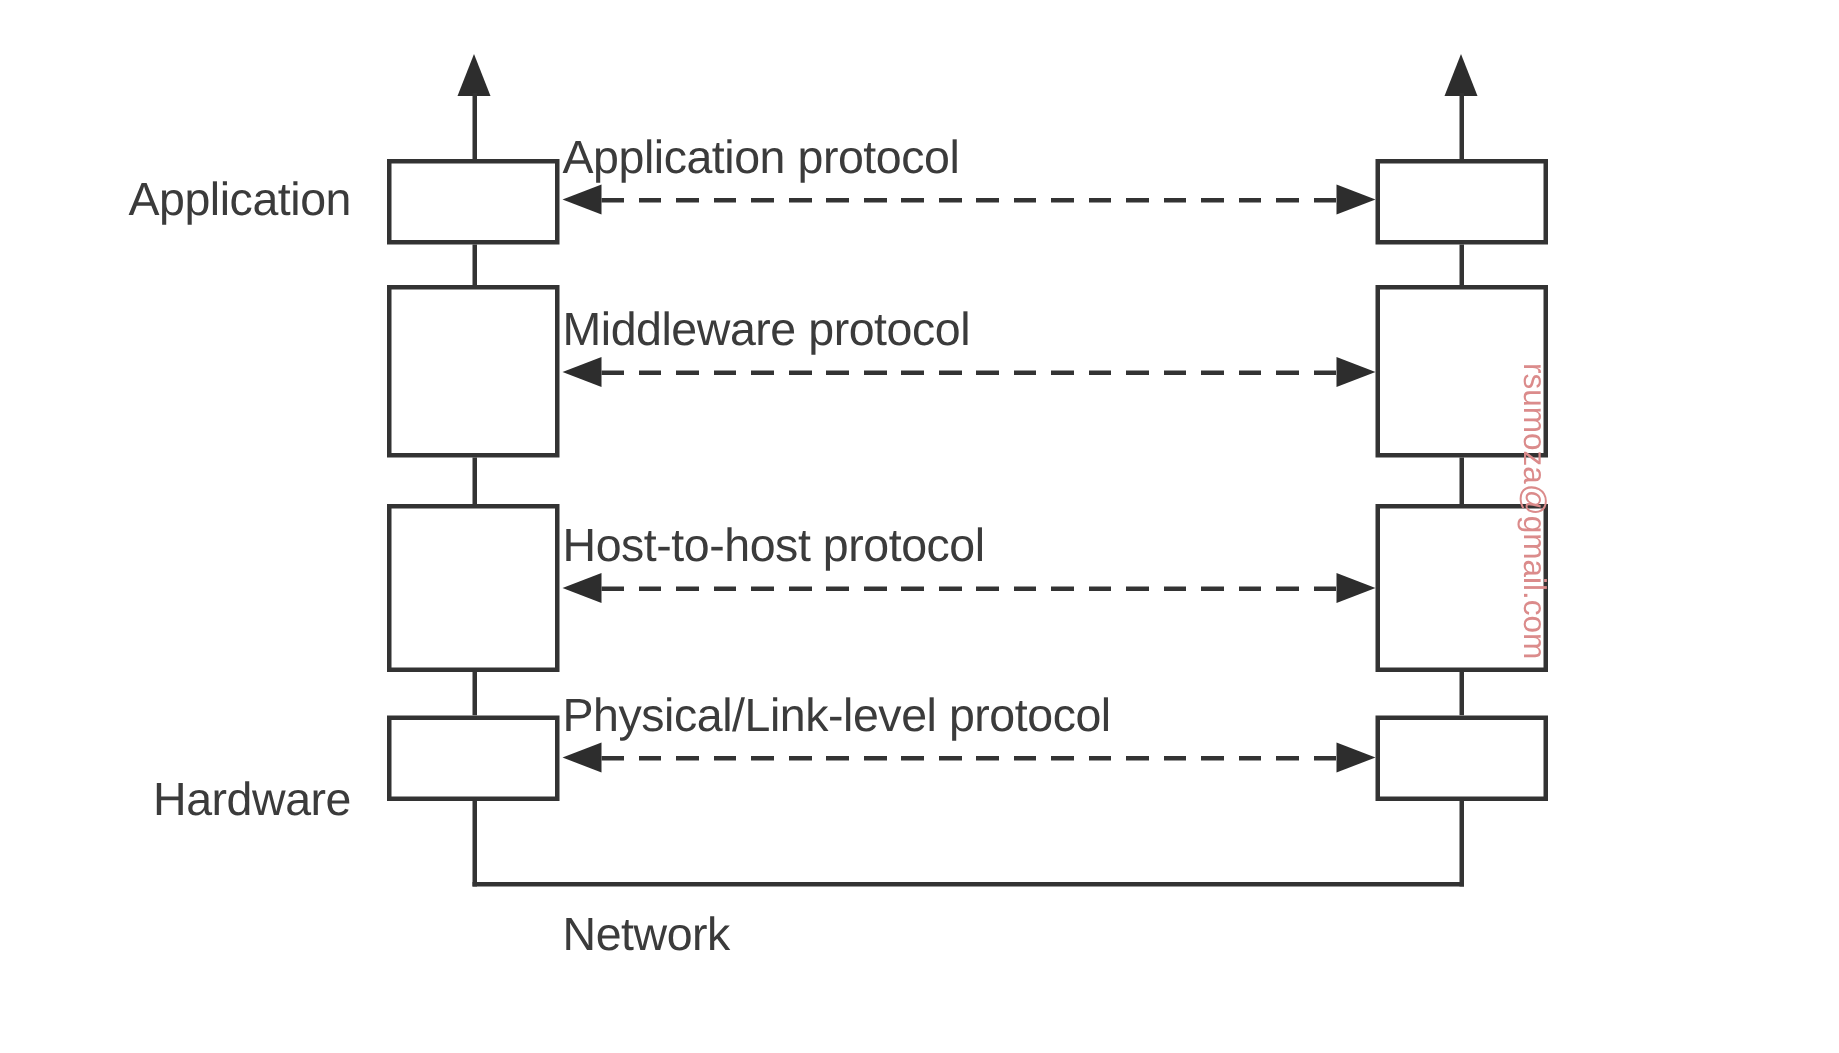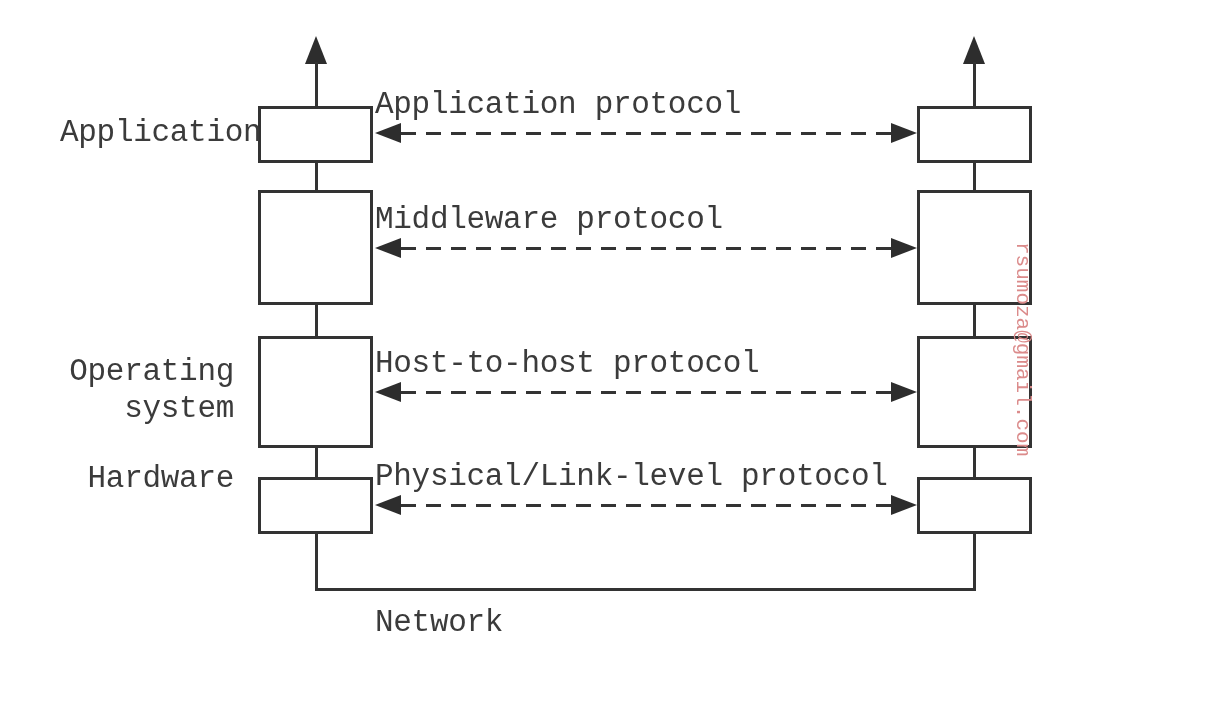--- a/index.html
+++ b/index.html
@@ -1,21 +1,21 @@
 <!DOCTYPE html>
 <html><head>
 <meta charset="utf-8">
 <style>
   html, body { margin: 0; padding: 0; background: #ffffff; }
   #canvas {
     position: relative;
     width: 1226px;
     height: 702px;
     background: #ffffff;
-    font-family: Liberation Mono, monospace;
+    font-family: Liberation Sans, sans-serif;
     color: #3a3a3a;
     overflow: hidden;
   }
   .abs { position: absolute; }
 
   
   .node-box {
     position: absolute;
     width: 115px;
     border: 3px solid #333333;
@@ -143,22 +143,21 @@
   <div class="node-box col-right" style="top:106px; height:57px;"></div>
   <div class="vline vx-right" style="top:163px; height:27px;"></div>
   <div class="node-box col-right" style="top:190px; height:115px;"></div>
   <div class="vline vx-right" style="top:305px; height:31px;"></div>
   <div class="node-box col-right" style="top:336px; height:112px;"></div>
   <div class="vline vx-right" style="top:448px; height:29px;"></div>
   <div class="node-box col-right" style="top:477px; height:57px;"></div>
   <div class="vline vx-right" style="top:534px; height:57px;"></div>
 
   <div class="side-label" style="top:114px;">Application</div>
-  <div class="side-label" style="top:353px;">Operating system</div>
-  <div class="side-label" style="top:460px;">Hardware</div>
+  <div class="side-label" style="top:514px;">Hardware</div>
 
   <div class="proto-label" style="top:86px;">Application protocol</div>
   <div class="proto-label" style="top:201px;">Middleware protocol</div>
   <div class="proto-label" style="top:458px;">Physical/Link-level protocol</div>
   <div class="proto-label" style="top:345px;">Host-to-host protocol</div>
 
   <div class="proto-arrow" style="top:122px;">
     <div class="head-left"></div>
     <div class="dash-line"></div>
     <div class="head-right"></div>

